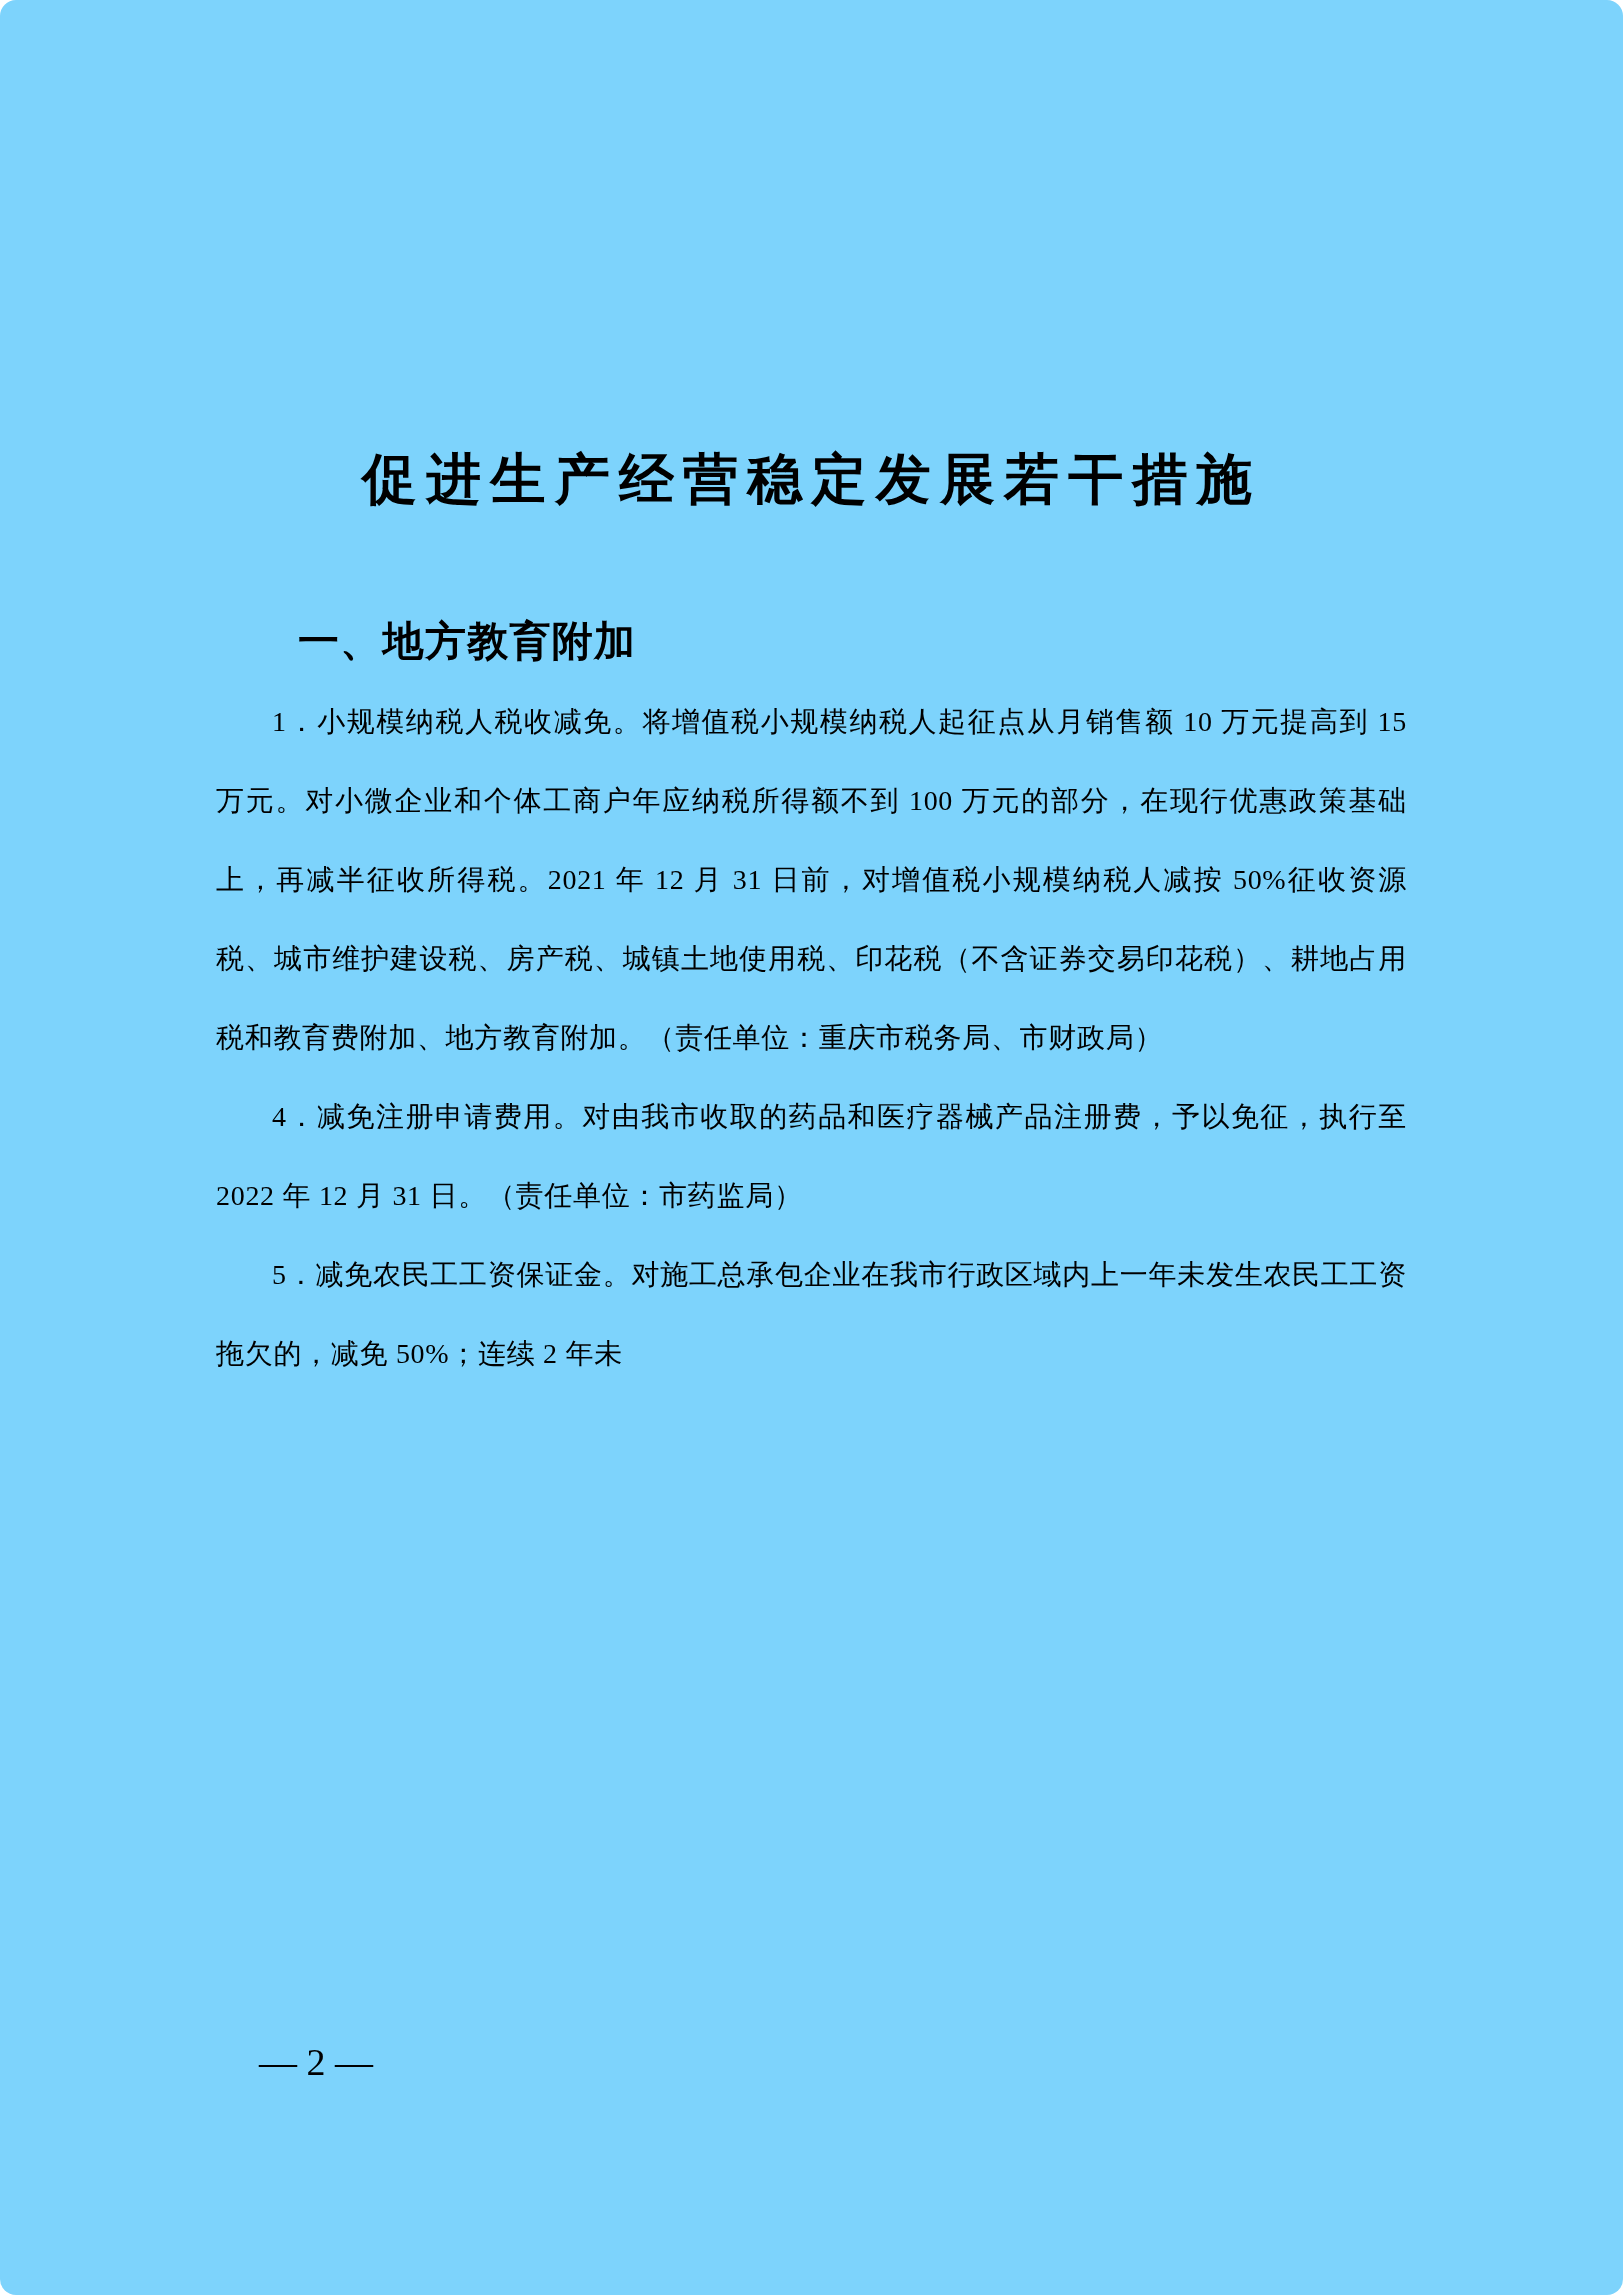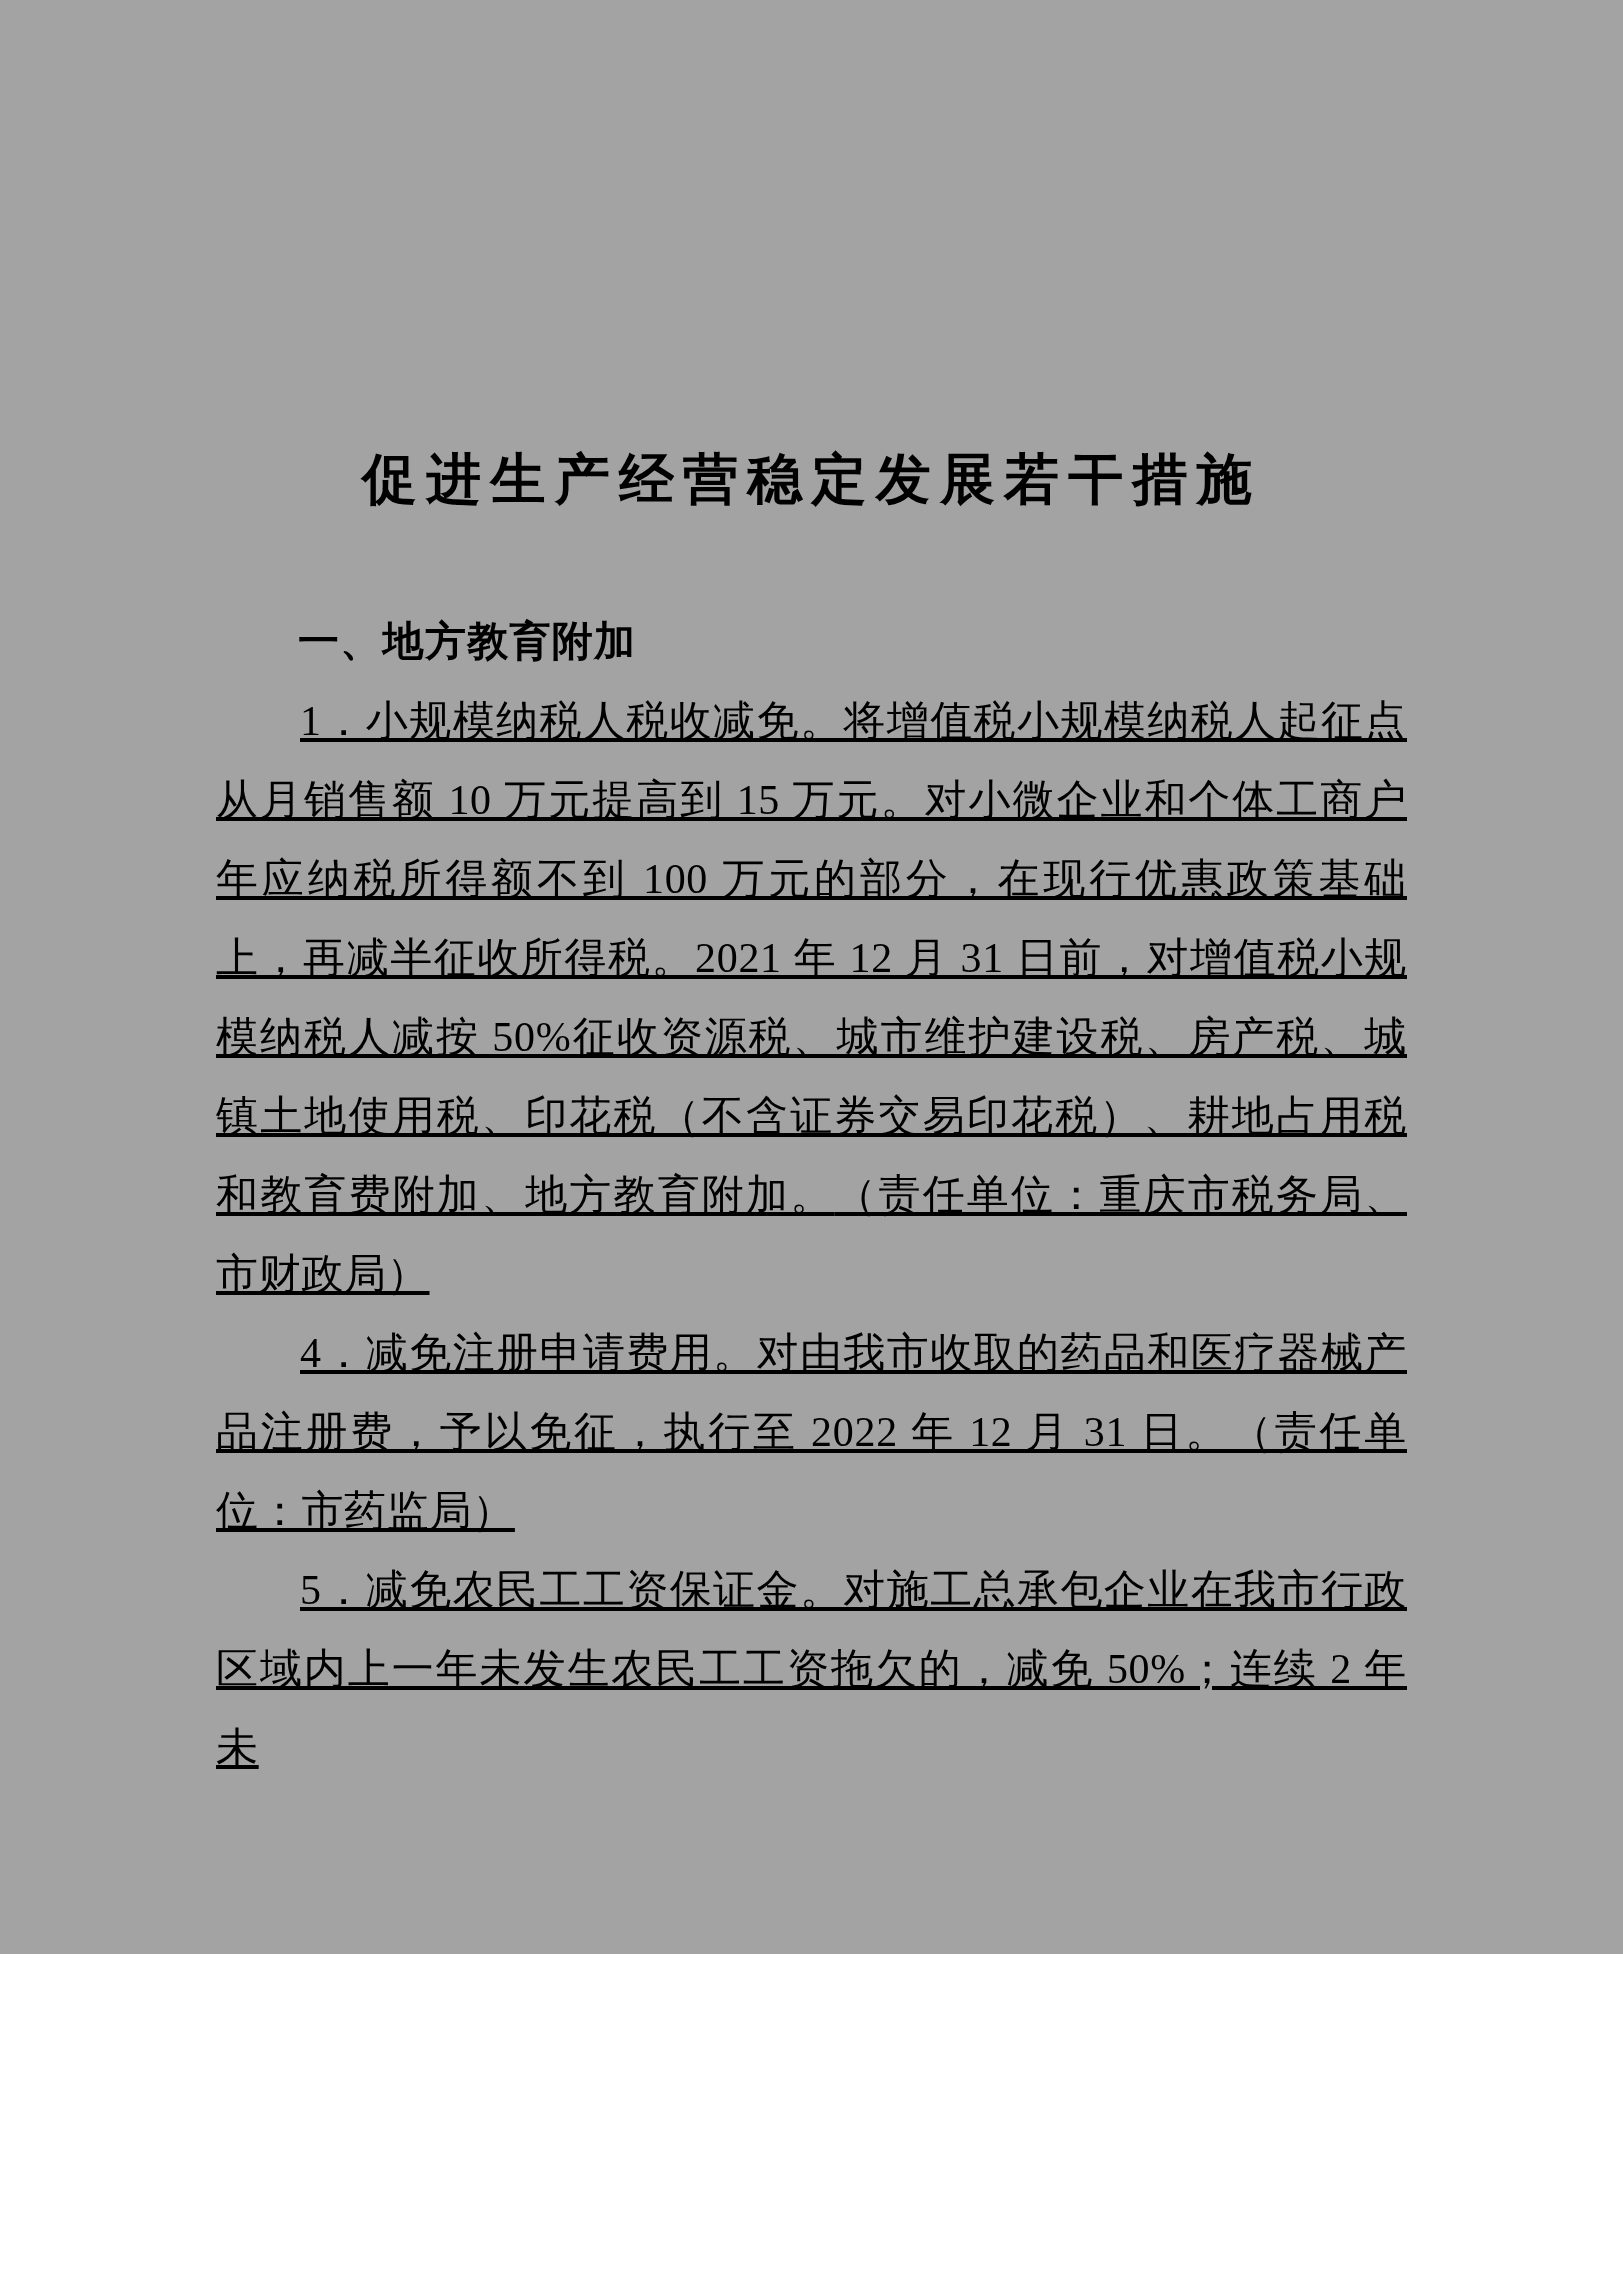--- a/index.html
+++ b/index.html
@@ -3,25 +3,26 @@
 <meta charset="utf-8">
 <style>
   html, body {
     margin: 0;
     padding: 0;
     background: #ffffff;
   }
   .page {
     position: relative;
     width: 1623px;
-    height: 1954px;
-    background: #a3a3a3;
+    height: 2295px;
+    background: #7dd3fc;
     color: #000000;
     font-family: "Liberation Serif", serif;
     overflow: hidden;
+    border-radius: 16px;
   }
   .doc-title {
     position: absolute;
     top: 446px;
     left: 0;
     width: 100%;
     text-align: center;
     font-family: "Liberation Serif", serif;
     font-weight: bold;
     font-size: 55px;
@@ -40,26 +41,25 @@
     font-family: "Liberation Sans", sans-serif;
     font-weight: bold;
     font-size: 41px;
     line-height: 81px;
     text-indent: 2em;
     letter-spacing: 1.3px;
   }
   .body-para {
     margin: 0;
     font-family: "Liberation Serif", serif;
-    font-size: 42px;
+    font-size: 28px;
     line-height: 79px;
     text-indent: 2em;
     text-align: justify;
     letter-spacing: 0.7px;
-    text-decoration: underline;
   }
   .resp-unit {
     
     font-family: "Liberation Serif", serif;
   }
   .page-footer {
     position: absolute;
     left: 259px;
     top: 2043px;
     font-family: "Liberation Serif", serif;

